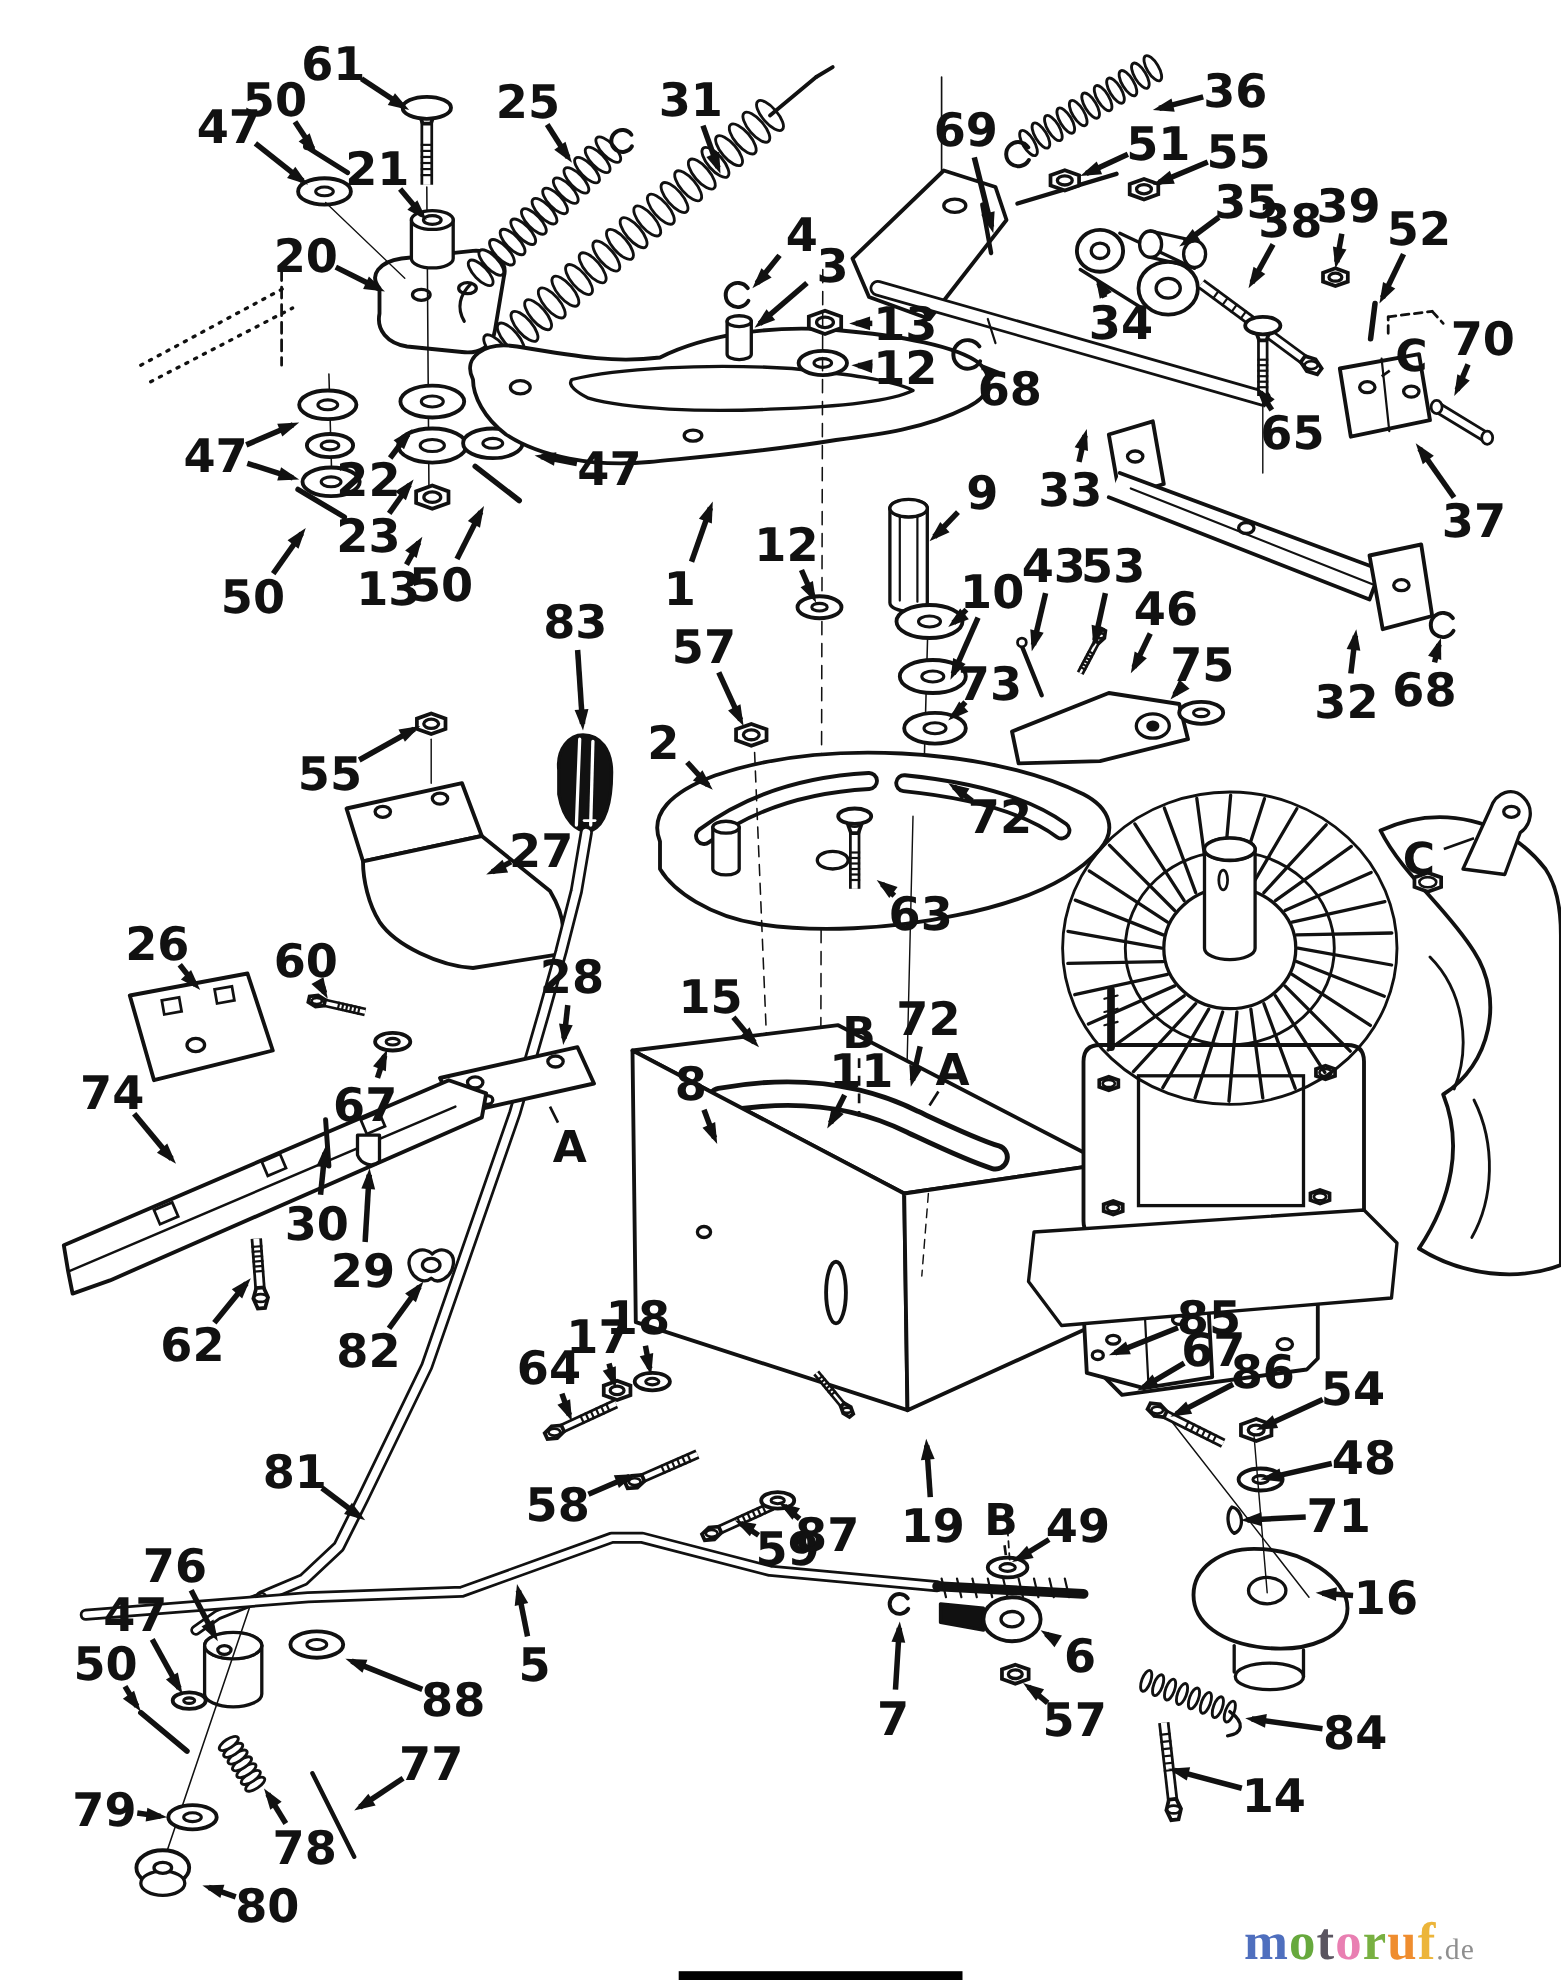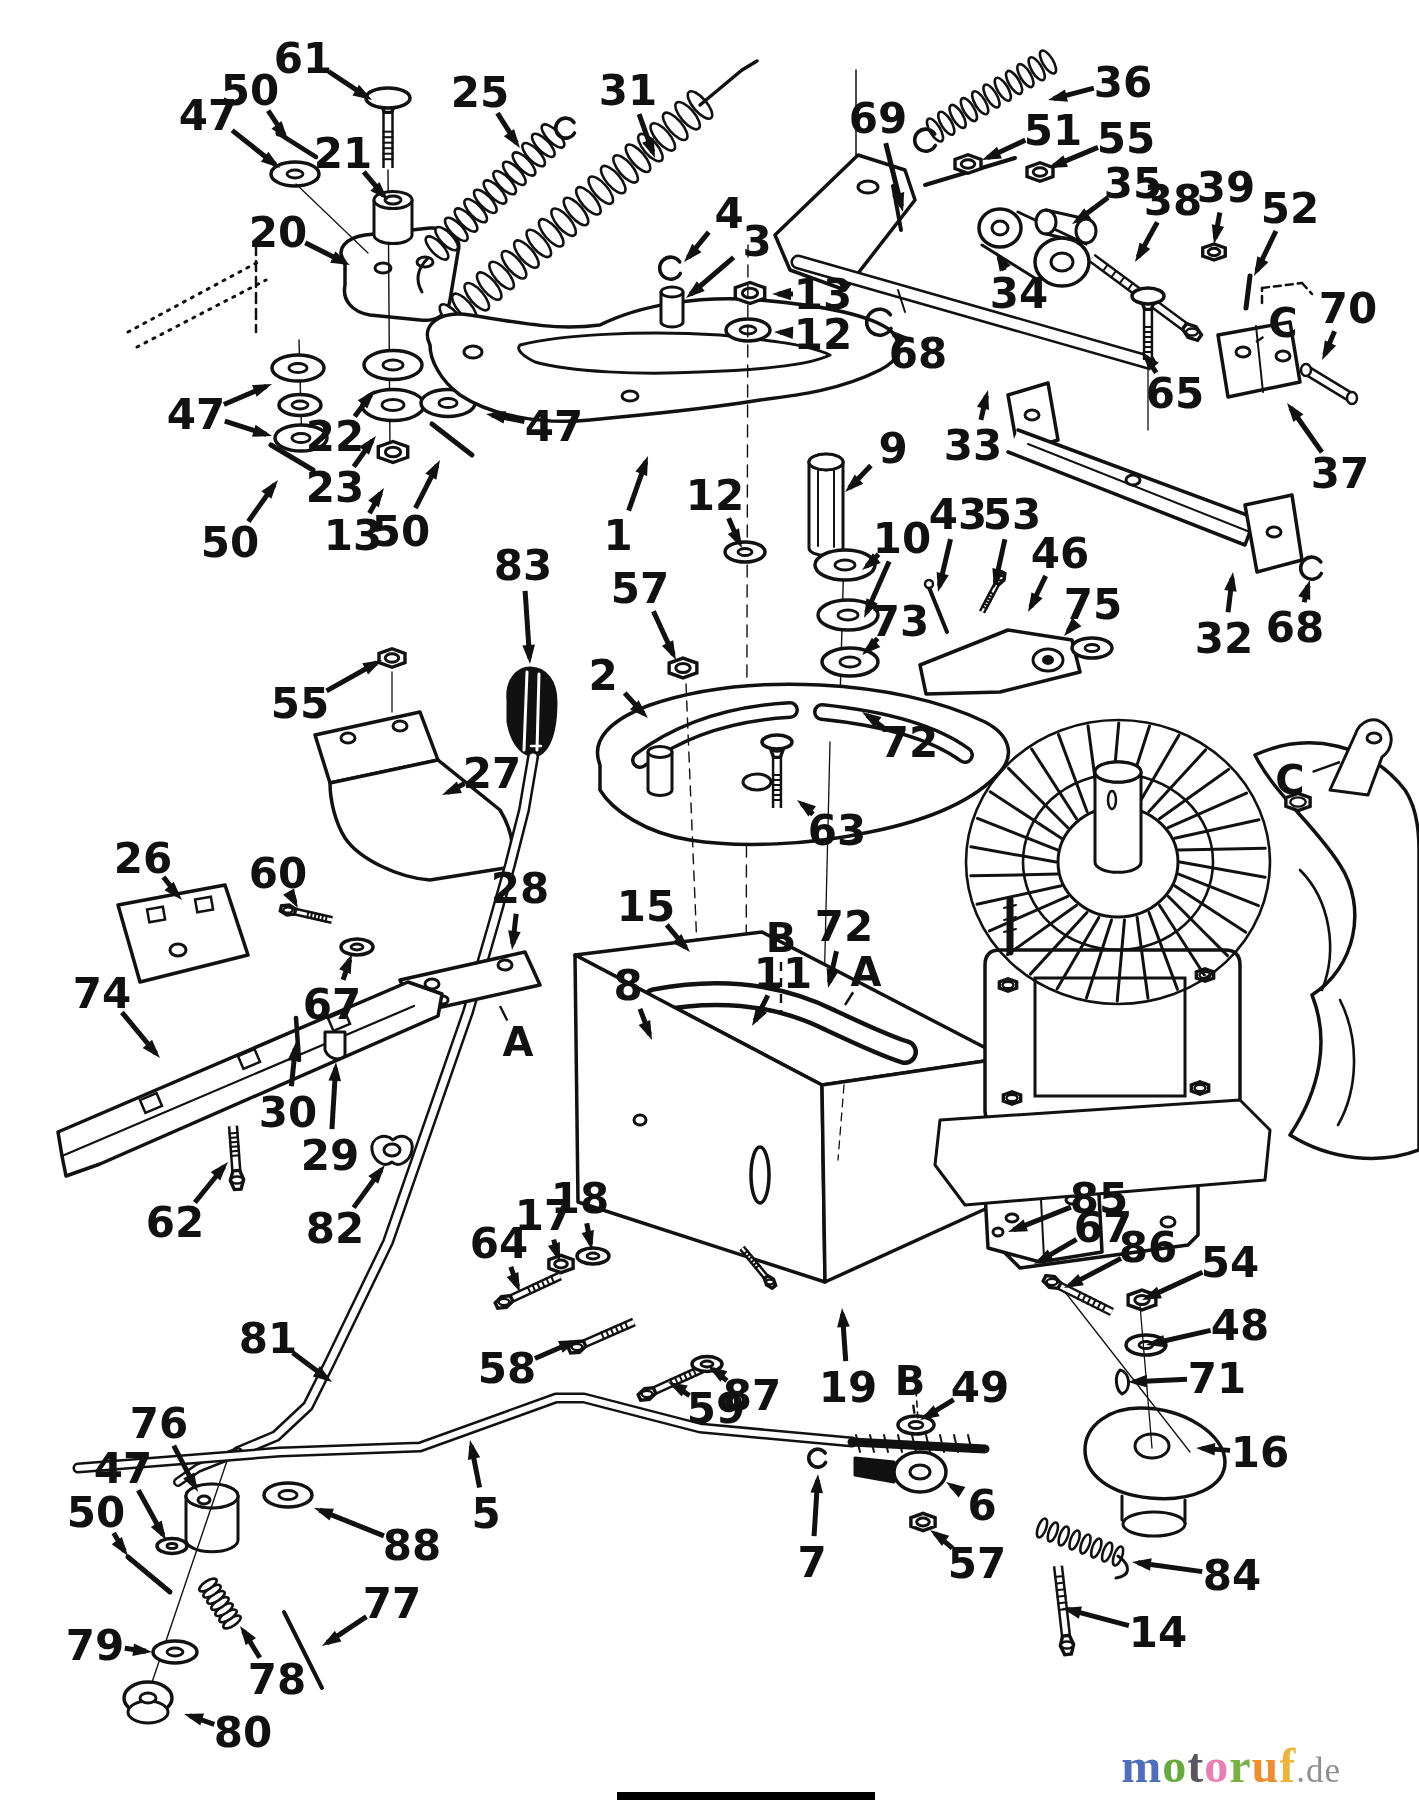--- a/index.html
+++ b/index.html
@@ -2,21 +2,21 @@
 <html><head>
 <meta charset="utf-8">
 <style>
   html,body{margin:0;padding:0;background:#fff;}
   .stage{position:relative;width:1419px;height:1800px;background:#ffffff;overflow:hidden;
          font-family:"DejaVu Sans",sans-serif;}
   svg{position:absolute;left:0;top:0;}
   .watermark{position:absolute;right:78px;top:1738px;
              font-family:"Liberation Serif",serif;font-weight:700;font-size:48px;
              letter-spacing:1px;user-select:none;}
-  .watermark .wm-suffix{font-size:35px;font-weight:400;color:#8f8f8f;}
+  .watermark .wm-suffix{font-size:27px;font-weight:400;color:#8f8f8f;}
   .footer-bar{position:absolute;left:617px;top:1792px;width:258px;height:8px;background:#000;}
 </style>
 </head>
 <body>
 
 <div class="stage">
   <svg id="art" width="1419" height="1800" viewBox="0 0 1419 1800">
       <line x1="128" y1="332" x2="258" y2="262" stroke="#111111" stroke-width="3" stroke-linecap="round" stroke-dasharray="2 7"></line>
       <line x1="137" y1="347" x2="266" y2="280" stroke="#111111" stroke-width="3" stroke-linecap="round" stroke-dasharray="2 7"></line>
       <line x1="256" y1="245" x2="256" y2="332" stroke="#111111" stroke-width="2.5" stroke-linecap="round" stroke-dasharray="10 6"></line>

